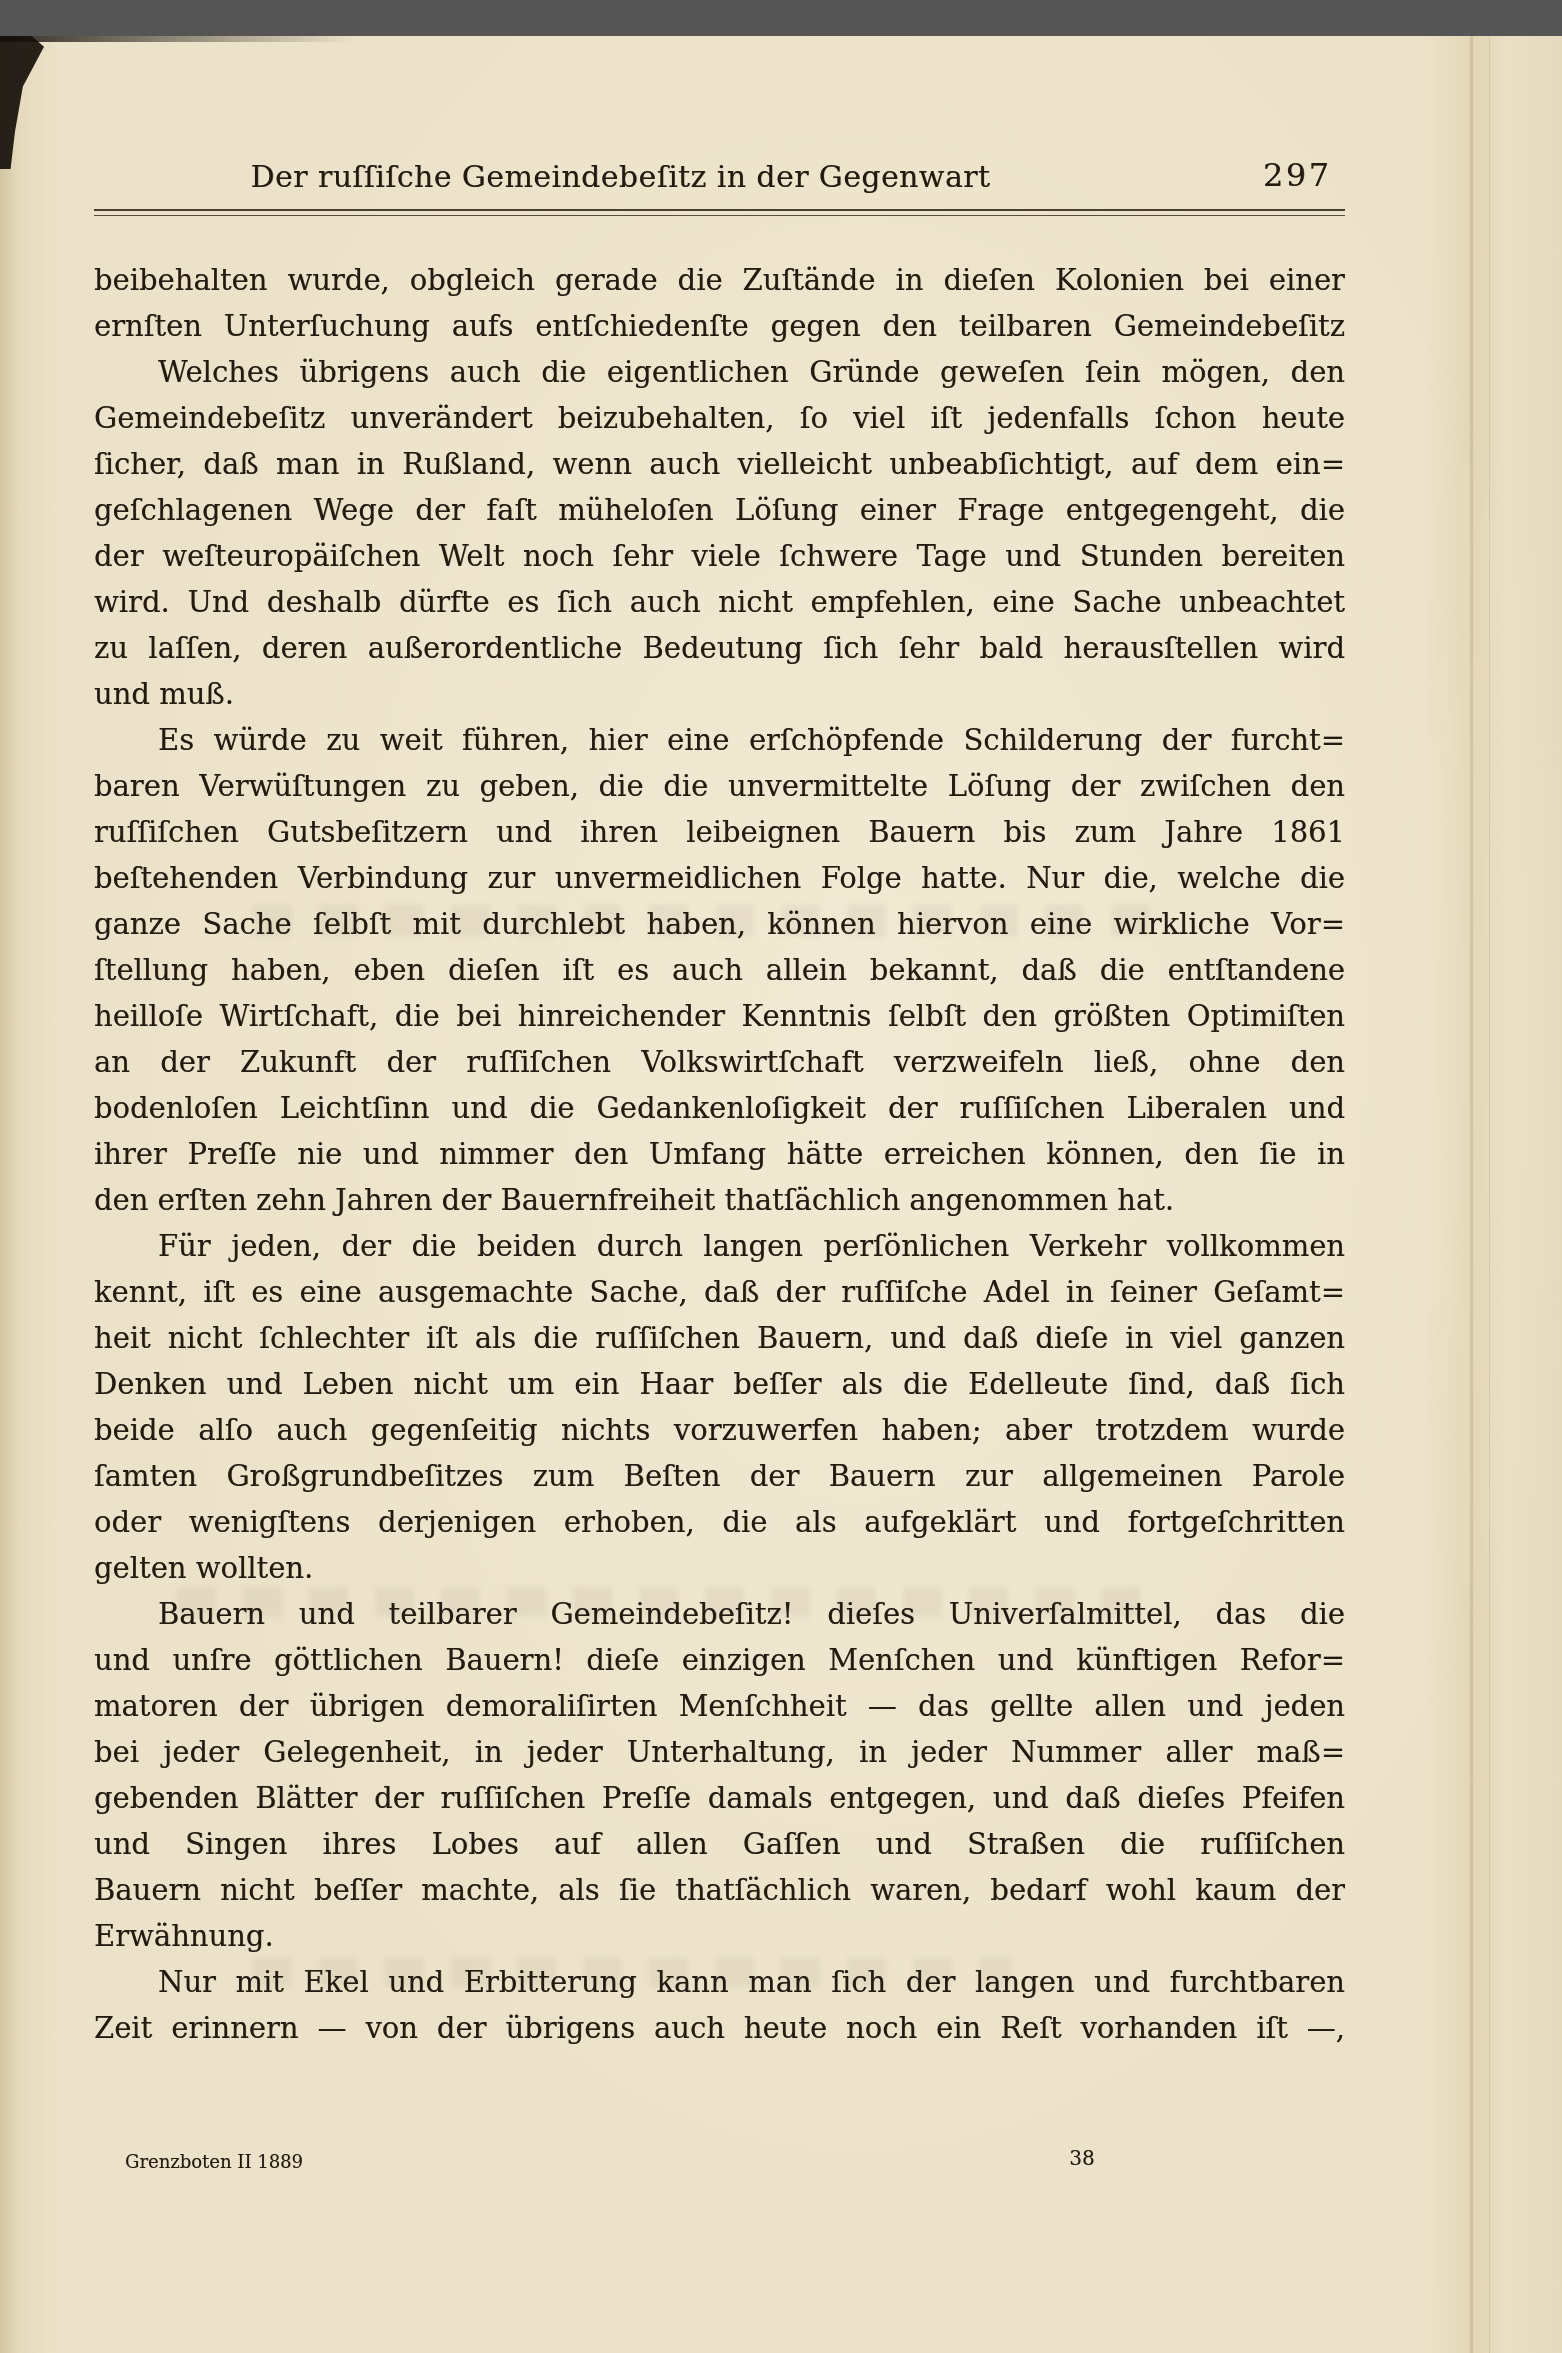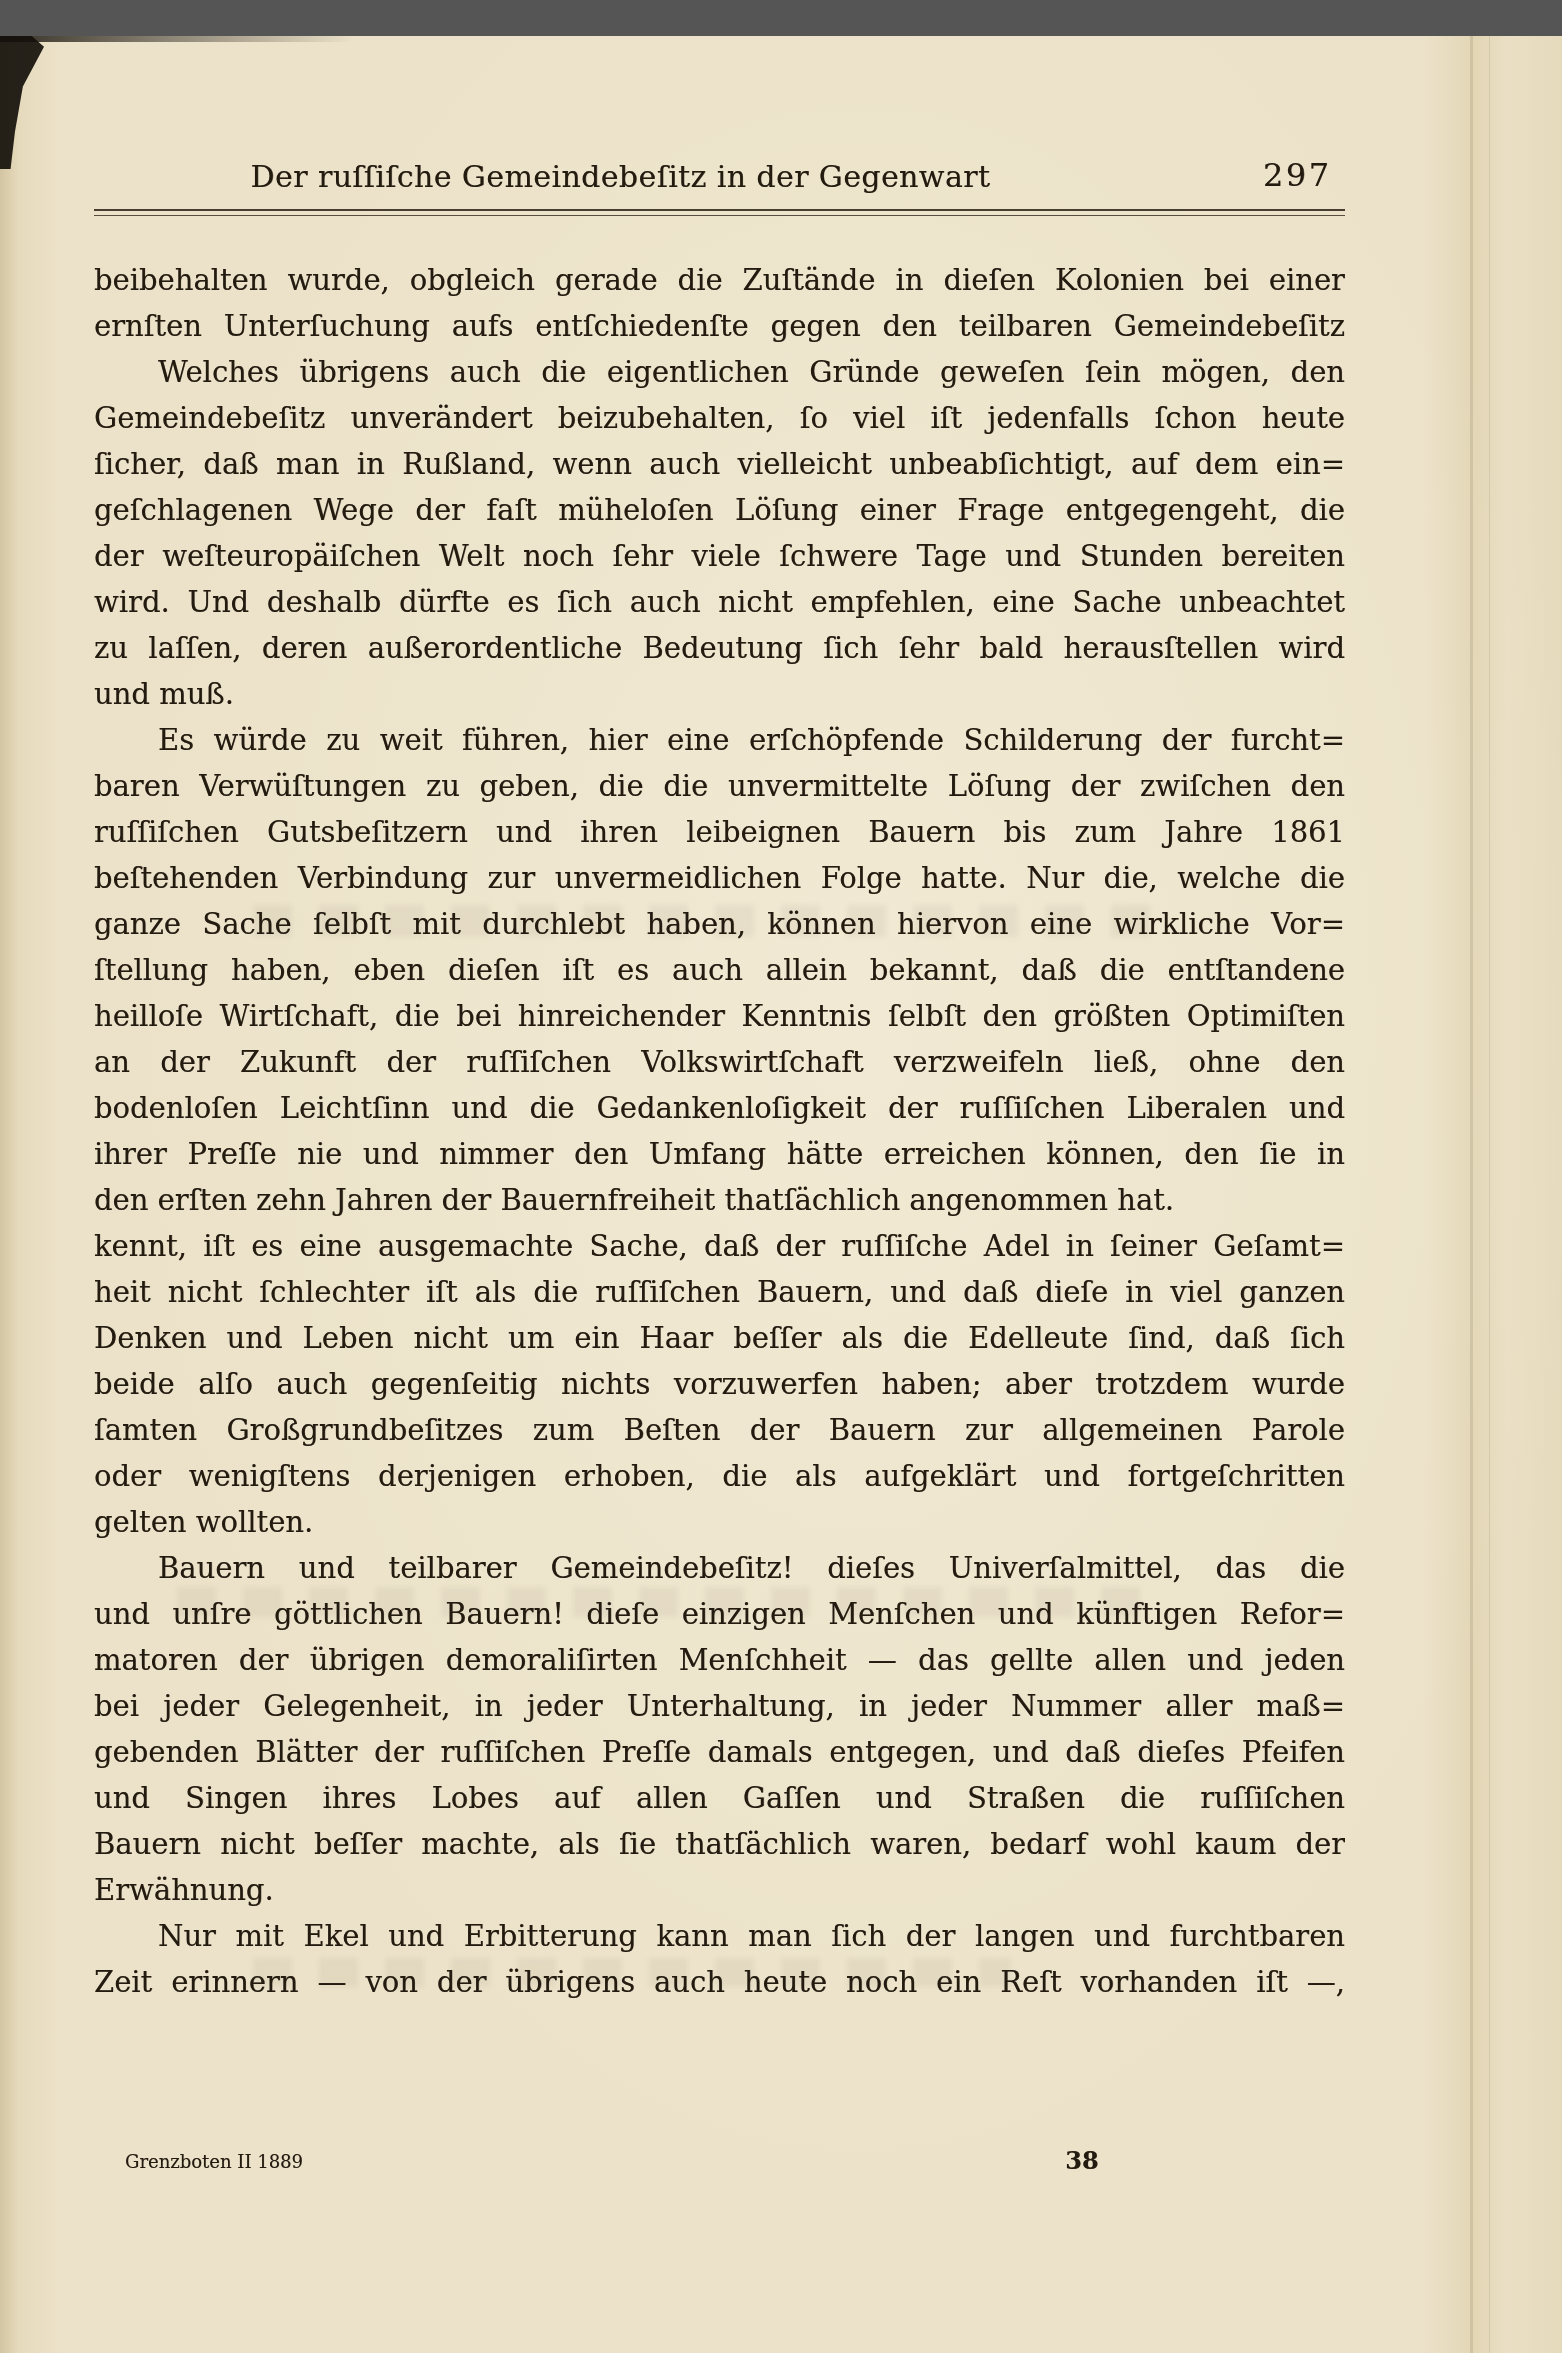--- a/index.html
+++ b/index.html
@@ -66,21 +66,21 @@
   }
   .line.indent{padding-left:64px;}
   .line.last{text-align-last:left;}
 
   .footer-left{
     position:absolute;top:2115px;left:125px;font-size:18px;
     text-shadow:0.3px 0.3px 0 rgba(36,27,16,.5);
   }
   .footer-right{
     position:absolute;top:2110px;left:1044px;width:76px;text-align:center;
-    font-size:24px;text-shadow:0.3px 0.3px 0 rgba(36,27,16,.5);font-weight:bold;
+    font-size:20px;text-shadow:0.3px 0.3px 0 rgba(36,27,16,.5);
   }
 </style>
 </head>
 <body>
 
 <div class="scan">
 
   <div class="corner-shadow"></div>
   <div class="top-edge"></div>
   <div class="edge-line-1"></div>
@@ -117,20 +117,21 @@
         <div class="line">beſtehenden Verbindung zur unvermeidlichen Folge hatte. Nur die, welche die</div>
         <div class="line">ganze Sache ſelbſt mit durchlebt haben, können hiervon eine wirkliche Vor=</div>
         <div class="line">ſtellung haben, eben dieſen iſt es auch allein bekannt, daß die entſtandene</div>
         <div class="line">heilloſe Wirtſchaft, die bei hinreichender Kenntnis ſelbſt den größten Optimiſten</div>
         <div class="line">an der Zukunft der ruſſiſchen Volkswirtſchaft verzweifeln ließ, ohne den</div>
         <div class="line">bodenloſen Leichtſinn und die Gedankenloſigkeit der ruſſiſchen Liberalen und</div>
         <div class="line">ihrer Preſſe nie und nimmer den Umfang hätte erreichen können, den ſie in</div>
         <div class="line last">den erſten zehn Jahren der Bauernfreiheit thatſächlich angenommen hat.</div>
       </div>
       <div>
+        <div class="line indent">Für jeden, der die beiden durch langen perſönlichen Verkehr vollkommen</div>
         <div class="line">kennt, iſt es eine ausgemachte Sache, daß der ruſſiſche Adel in ſeiner Geſamt=</div>
         <div class="line">heit nicht ſchlechter iſt als die ruſſiſchen Bauern, und daß dieſe in viel ganzen</div>
         <div class="line">Denken und Leben nicht um ein Haar beſſer als die Edelleute ſind, daß ſich</div>
         <div class="line">beide alſo auch gegenſeitig nichts vorzuwerfen haben; aber trotzdem wurde</div>
         <div class="line">ſamten Großgrundbeſitzes zum Beſten der Bauern zur allgemeinen Parole</div>
         <div class="line">oder wenigſtens derjenigen erhoben, die als aufgeklärt und fortgeſchritten</div>
         <div class="line last">gelten wollten.</div>
       </div>
       <div>
         <div class="line indent">Bauern und teilbarer Gemeindebeſitz! dieſes Univerſalmittel, das die</div>

